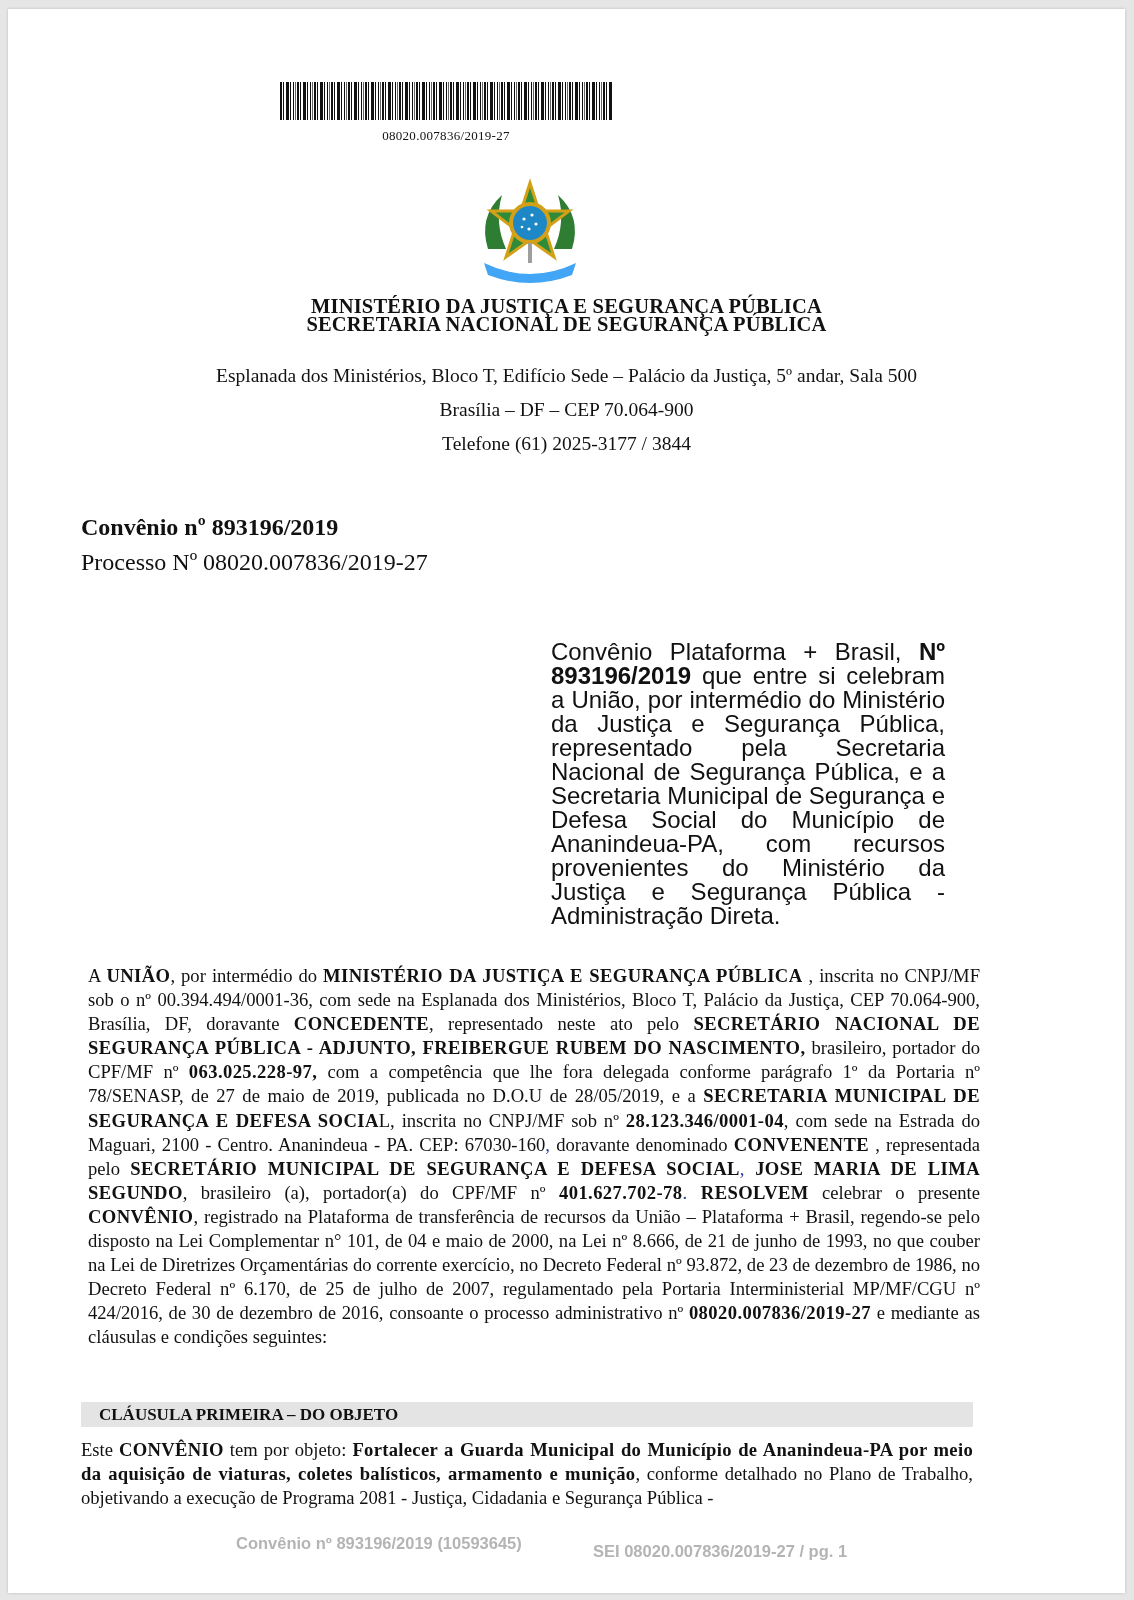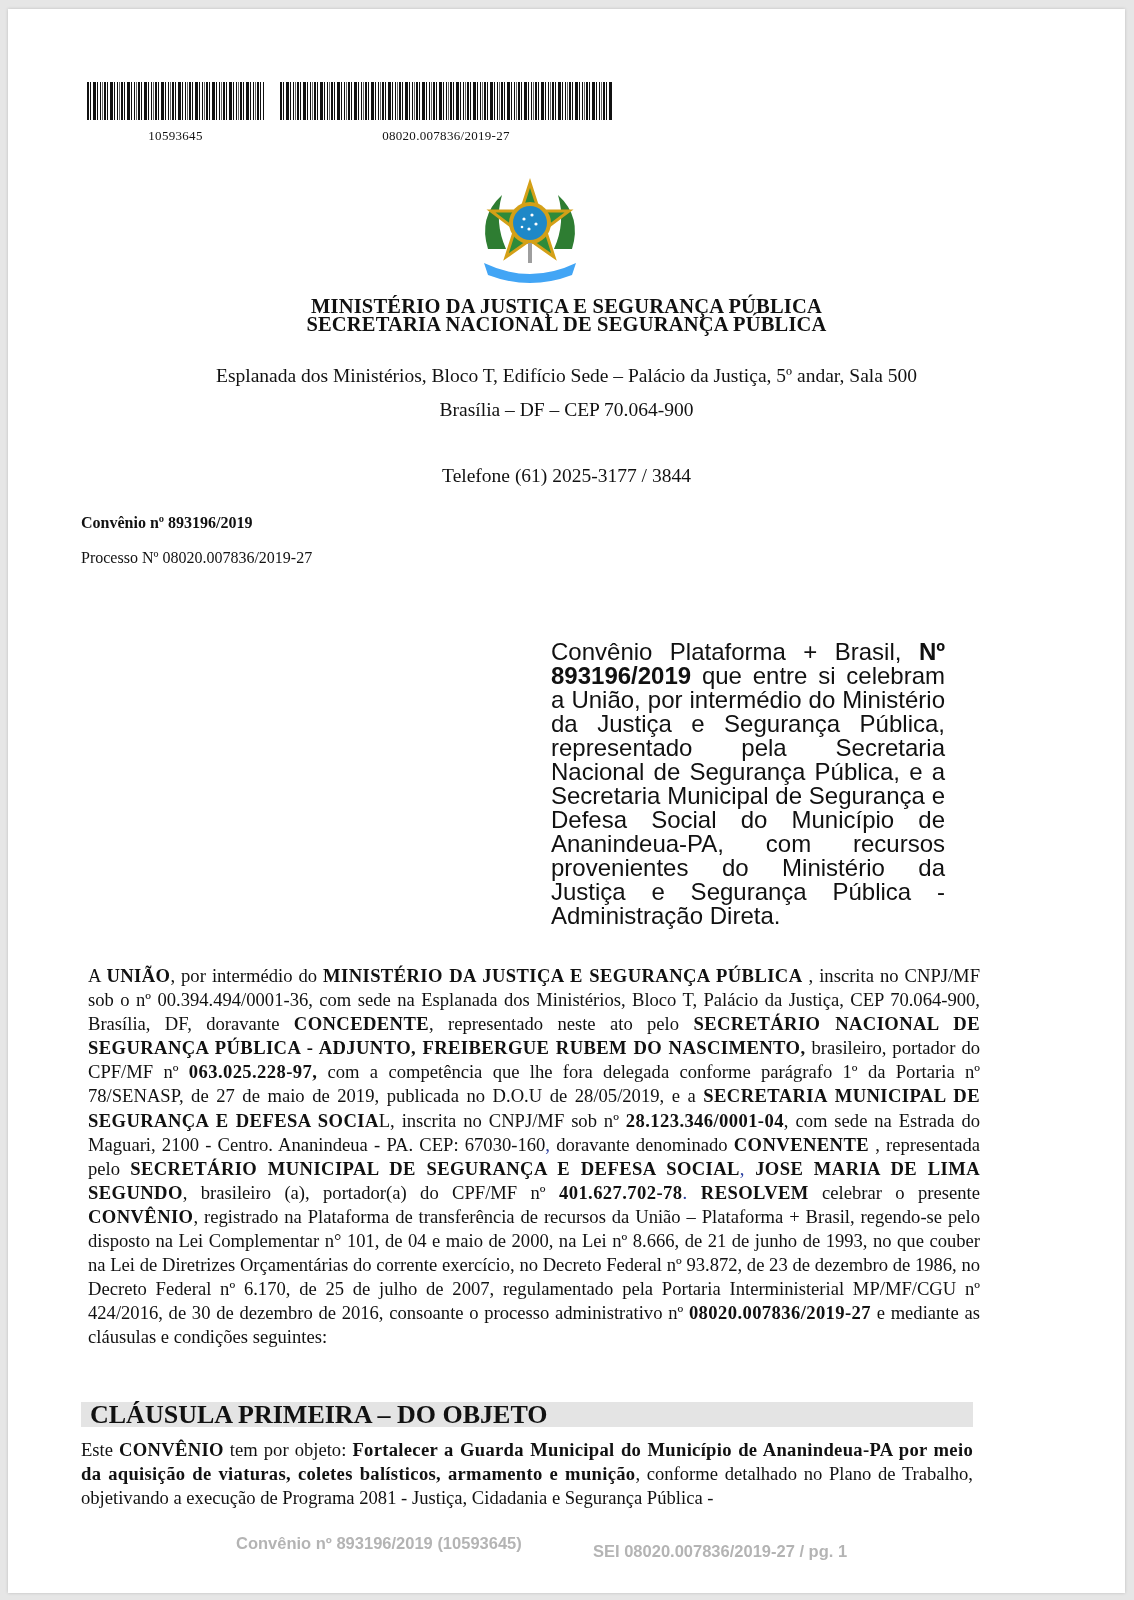--- a/index.html
+++ b/index.html
@@ -29,66 +29,62 @@
   .barcode-label { font-size: 13px; margin-top: 8px; letter-spacing: 0.3px; }
   #bc1 { left: 79px; top: 73px; width: 177px; }
   #bc2 { left: 272px; top: 73px; width: 332px; }
 
   .emblem { position: absolute; left: 464px; top: 168px; width: 116px; height: 110px; }
 
   .header { position: absolute; left: 0; width: 1117px; text-align: center; }
   .h-bold { font-weight: bold; font-size: 20.5px; letter-spacing: 0.2px; }
   .h-norm { font-size: 19.5px; }
 
-  .left-ref { position: absolute; left: 73px; font-size: 16px; }
+  .left-ref { position: absolute; left: 73px; font-size: 24px; }
 
   .ementa {
     position: absolute; left: 543px; top: 631px; width: 394px;
     font-family: "Liberation Sans", sans-serif;
     font-size: 24px; line-height: 24px;
     text-align: justify;
   }
 
   .body-text {
     position: absolute; left: 73px; top: 955px; width: 892px;
     font-size: 18.6px; line-height: 24.1px;
     text-align: justify;
     margin-left: 7px;
   }
   .body-text b { letter-spacing: 0.4px; }
   .blue { color: #2a3fa0; }
 
   .clause-heading {
     position: absolute; left: 73px; top: 1393px; width: 892px; height: 25px;
     background: #e4e4e4;
-    font-weight: bold; font-size: 26px; line-height: 26px;
-    padding-left: 9px; box-sizing: border-box;
+    font-weight: bold; font-size: 17px; line-height: 26px;
+    padding-left: 18px; box-sizing: border-box;
   }
   .clause-body {
     position: absolute; left: 73px; top: 1429px; width: 892px;
     font-size: 18.6px; line-height: 24.1px; text-align: justify;
   }
   .clause-body b { letter-spacing: 0.3px; }
 
   .footer {
     position: absolute; top: 1525px; left: 0; width: 1117px;
     font-family: "Liberation Sans", sans-serif;
     font-size: 16.5px; color: #b4b4b4;
   }
   .footer span { position: absolute; font-weight: bold; }
 </style>
 </head>
 <body>
 
 <div class="sheet">
 
-  <div class="barcode-block" id="bc1">
-    <div class="barcode"></div>
-    <div class="barcode-label">10593645</div>
-  </div>
   <div class="barcode-block" id="bc2">
     <div class="barcode"></div>
     <div class="barcode-label">08020.007836/2019-27</div>
   </div>
 
   <svg class="emblem" viewBox="0 0 116 110">
     <path d="M16 72 Q6 40 30 18 Q22 45 34 72 Z" fill="#2e7d32"></path>
     <path d="M100 72 Q110 40 86 18 Q94 45 82 72 Z" fill="#2e7d32"></path>
     <polygon points="58,6 67,34 97,34 73,52 82,80 58,63 34,80 43,52 19,34 49,34" fill="#2e8b3a" stroke="#d4a017" stroke-width="3"></polygon>
     <circle cx="58" cy="46" r="21" fill="#d4a017"></circle>
@@ -99,21 +95,21 @@
     <circle cx="57" cy="52" r="1.6" fill="#fff"></circle>
     <circle cx="50" cy="50" r="1.3" fill="#fff"></circle>
     <rect x="56" y="66" width="4" height="20" fill="#9e9e9e"></rect>
     <path d="M12 86 Q58 108 104 86 L100 98 Q58 114 16 98 Z" fill="#42a5f5"></path>
   </svg>
 
   <div class="header h-bold" style="top:286px;">MINISTÉRIO DA JUSTIÇA E SEGURANÇA PÚBLICA</div>
   <div class="header h-bold" style="top:304px;">SECRETARIA NACIONAL DE SEGURANÇA PÚBLICA</div>
   <div class="header h-norm" style="top:356px;">Esplanada dos Ministérios, Bloco T, Edifício Sede – Palácio da Justiça, 5º andar, Sala 500</div>
   <div class="header h-norm" style="top:390px;">Brasília – DF – CEP 70.064-900</div>
-  <div class="header h-norm" style="top:424px;margin-top:32px;">Telefone (61) 2025-3177 / 3844</div>
+  <div class="header h-norm" style="top:424px;">Telefone (61) 2025-3177 / 3844</div>
 
   <div class="left-ref" style="top:505px; font-weight:bold;">
     <span>Convênio nº </span>
     <span>893196/2019</span>
   </div>
   <div class="left-ref" style="top:540px;">Processo Nº 08020.007836/2019-27</div>
 
   <div class="ementa"><span>Convênio Plataforma + Brasil, </span><b>Nº 893196/2019</b><span> que entre si celebram a União, por intermédio do Ministério da Justiça e Segurança Pública, representado pela Secretaria Nacional de Segurança Pública, e a Secretaria Municipal de Segurança e Defesa Social do Município de Ananindeua-PA, com recursos provenientes do Ministério da Justiça e Segurança Pública - Administração Direta.</span></div>
 
   <div class="body-text"><span>A </span><b>UNIÃO</b><span>, por intermédio do </span><b>MINISTÉRIO DA JUSTIÇA E SEGURANÇA PÚBLICA</b><span> , inscrita no CNPJ/MF sob o nº 00.394.494/0001-36, com sede na Esplanada dos Ministérios, Bloco T, Palácio da Justiça, CEP 70.064-900, Brasília, DF, doravante </span><b>CONCEDENTE</b><span>, representado neste ato pelo </span><b>SECRETÁRIO NACIONAL DE SEGURANÇA PÚBLICA - ADJUNTO, FREIBERGUE RUBEM DO NASCIMENTO,</b><span>  brasileiro, portador do CPF/MF nº </span><b>063.025.228-97,</b><span> com a competência que lhe fora delegada conforme parágrafo 1º da Portaria nº 78/SENASP, de 27 de maio de 2019, publicada no D.O.U de 28/05/2019, e a </span><b>SECRETARIA MUNICIPAL DE SEGURANÇA E DEFESA SOCIA</b><span>L, inscrita no CNPJ/MF sob nº </span><b>28.123.346/0001-04</b><span>, com sede na Estrada do Maguari, 2100 - Centro. Ananindeua - PA. CEP: 67030-160</span><span class="blue">,</span><span> doravante denominado </span><b>CONVENENTE</b><span> , representada pelo </span><b>SECRETÁRIO MUNICIPAL DE SEGURANÇA E DEFESA SOCIAL</b><span class="blue">,</span><b> JOSE MARIA DE LIMA SEGUNDO</b><span>, brasileiro (a), portador(a) do CPF/MF nº </span><b>401.627.702-78</b><span class="blue">.</span><b> RESOLVEM</b><span>  celebrar o presente </span><b>CONVÊNIO</b><span>, registrado na Plataforma de transferência de recursos da União – Plataforma + Brasil, regendo-se pelo disposto na Lei Complementar n° 101, de 04 e maio de 2000, na Lei nº 8.666, de 21 de junho de 1993, no que couber na Lei de Diretrizes Orçamentárias do corrente exercício, no Decreto Federal nº 93.872, de 23 de dezembro de 1986, no Decreto Federal  nº 6.170, de 25 de julho de 2007, regulamentado pela Portaria Interministerial MP/MF/CGU nº 424/2016, de 30 de dezembro de 2016, consoante o processo administrativo nº </span><b>08020.007836/2019-27</b><span> e mediante as cláusulas e condições seguintes:</span></div>

